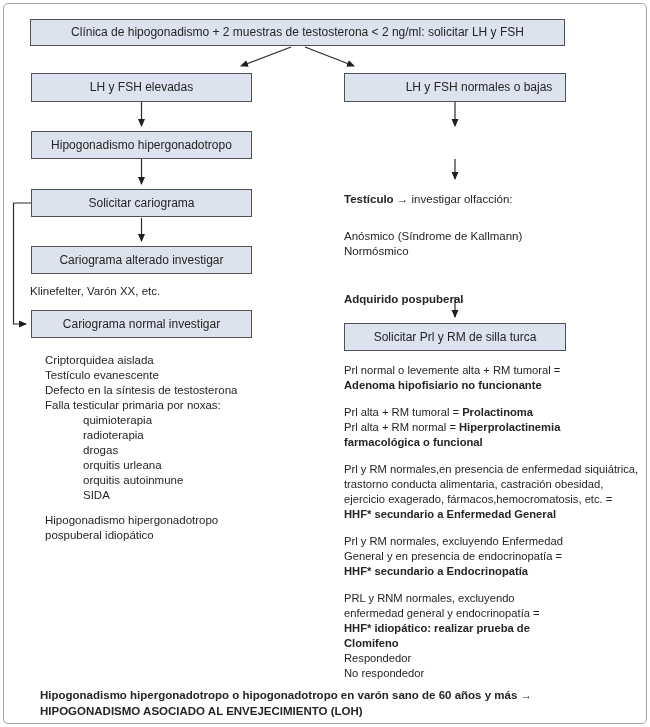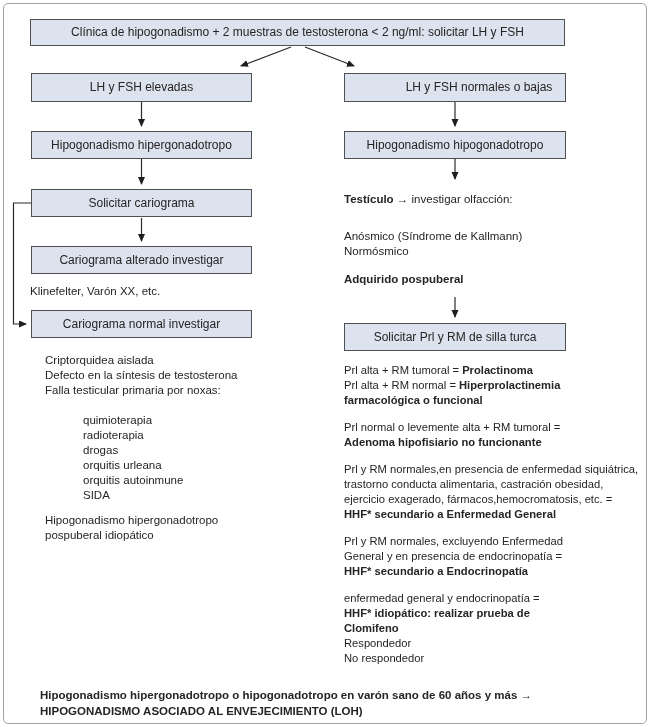--- a/index.html
+++ b/index.html
@@ -54,31 +54,31 @@
     <line x1="455" y1="159" x2="455" y2="179" marker-end="url(#ah)"></line>
     <line x1="455" y1="297" x2="455" y2="317" marker-end="url(#ah)"></line>
   </svg>
 
   <div class="box" style="left:30px;top:19px;width:535px;height:27px;text-align:right;">Clínica de hipogonadismo + 2 muestras de testosterona &lt; 2 ng/ml: solicitar LH y FSH</div>
 
   <div class="box" style="left:31px;top:73px;width:221px;height:29px;">LH y FSH elevadas</div>
   <div class="box" style="left:344px;top:73px;width:222px;height:29px;padding-left:48px;">LH y FSH normales o bajas</div>
 
   <div class="box" style="left:31px;top:131px;width:221px;height:28px;">Hipogonadismo hipergonadotropo</div>
-  <div class="box" style="left:344px;top:131px;width:222px;height:28px;">Hipogonadismo hipogonadotropo</div>
 
   <div class="box" style="left:31px;top:189px;width:221px;height:28px;">Solicitar cariograma</div>
   <div class="box" style="left:31px;top:246px;width:221px;height:28px;">Cariograma alterado investigar</div>
 
   <div class="txt" style="left:30px;top:284px;">Klinefelter, Varón XX, etc.</div>
 
   <div class="box" style="left:31px;top:310px;width:221px;height:28px;">Cariograma normal investigar</div>
 
   <div class="txt" style="left:45px;top:353px;">
     <div>Criptorquidea aislada</div>
+    <div>Testículo evanescente</div>
     <div>Defecto en la síntesis de testosterona</div>
     <div>Falla testicular primaria por noxas:</div>
   </div>
 
   <div class="txt" style="left:83px;top:413px;">
     <div>quimioterapia</div>
     <div>radioterapia</div>
     <div>drogas</div>
     <div>orquitis urleana</div>
     <div>orquitis autoinmune</div>
@@ -88,46 +88,47 @@
   <div class="txt" style="left:45px;top:513px;">
     <div>Hipogonadismo hipergonadotropo</div>
     <div>pospuberal idiopático</div>
   </div>
 
   <div class="txt" style="left:344px;top:192px;">
     <span class="b">Testículo</span><span> → investigar olfacción:</span>
   </div>
   <div class="txt" style="left:344px;top:229px;">Anósmico (Síndrome de Kallmann)</div>
   <div class="txt" style="left:344px;top:244px;">Normósmico</div>
-  <div class="txt b" style="left:344px;top:272px;">Adquirido pospuberal</div>
+  <div class="txt b" style="left:344px;top:292px;">Adquirido pospuberal</div>
 
   <div class="box" style="left:344px;top:323px;width:222px;height:28px;">Solicitar Prl y RM de silla turca</div>
 
   <div class="notes" style="left:344px;top:363px;">
     <div class="para">
+      <div><span>Prl normal o levemente alta + RM tumoral =</span><span class="b"></span></div>
+      <div><span></span><span class="b">Adenoma hipofisiario no funcionante</span></div>
+    </div>
+    <div class="para">
       <div><span>Prl alta + RM tumoral = </span><span class="b">Prolactinoma</span></div>
       <div><span>Prl alta + RM normal = </span><span class="b">Hiperprolactinemia</span></div>
       <div><span></span><span class="b">farmacológica o funcional</span></div>
-    </div>
-    <div class="para">
-      <div><span>Prl normal o levemente alta + RM tumoral =</span><span class="b"></span></div>
-      <div><span></span><span class="b">Adenoma hipofisiario no funcionante</span></div>
     </div>
     <div class="para">
       <div><span>Prl y RM normales,en presencia de enfermedad siquiátrica,</span><span class="b"></span></div>
       <div><span>trastorno conducta alimentaria, castración obesidad,</span><span class="b"></span></div>
       <div><span>ejercicio exagerado, fármacos,hemocromatosis, etc. =</span><span class="b"></span></div>
       <div><span></span><span class="b">HHF* secundario a Enfermedad General</span></div>
     </div>
     <div class="para">
       <div><span>Prl y RM normales, excluyendo Enfermedad</span><span class="b"></span></div>
       <div><span>General y en presencia de endocrinopatía =</span><span class="b"></span></div>
       <div><span></span><span class="b">HHF* secundario a Endocrinopatía</span></div>
     </div>
     <div class="para">
+      <div><span>PRL y RNM normales, excluyendo</span><span class="b"></span></div>
       <div><span>enfermedad general y endocrinopatía =</span><span class="b"></span></div>
       <div><span></span><span class="b">HHF* idiopático: realizar prueba de</span></div>
       <div><span></span><span class="b">Clomifeno</span></div>
       <div><span>Respondedor</span><span class="b"></span></div>
       <div><span>No respondedor</span><span class="b"></span></div>
     </div>
   </div>
 
   <div class="footer" style="left:40px;top:688px;width:594px;">Hipogonadismo hipergonadotropo o hipogonadotropo en varón sano de 60 años y más → HIPOGONADISMO ASOCIADO AL ENVEJECIMIENTO (LOH)</div>
 </div>

